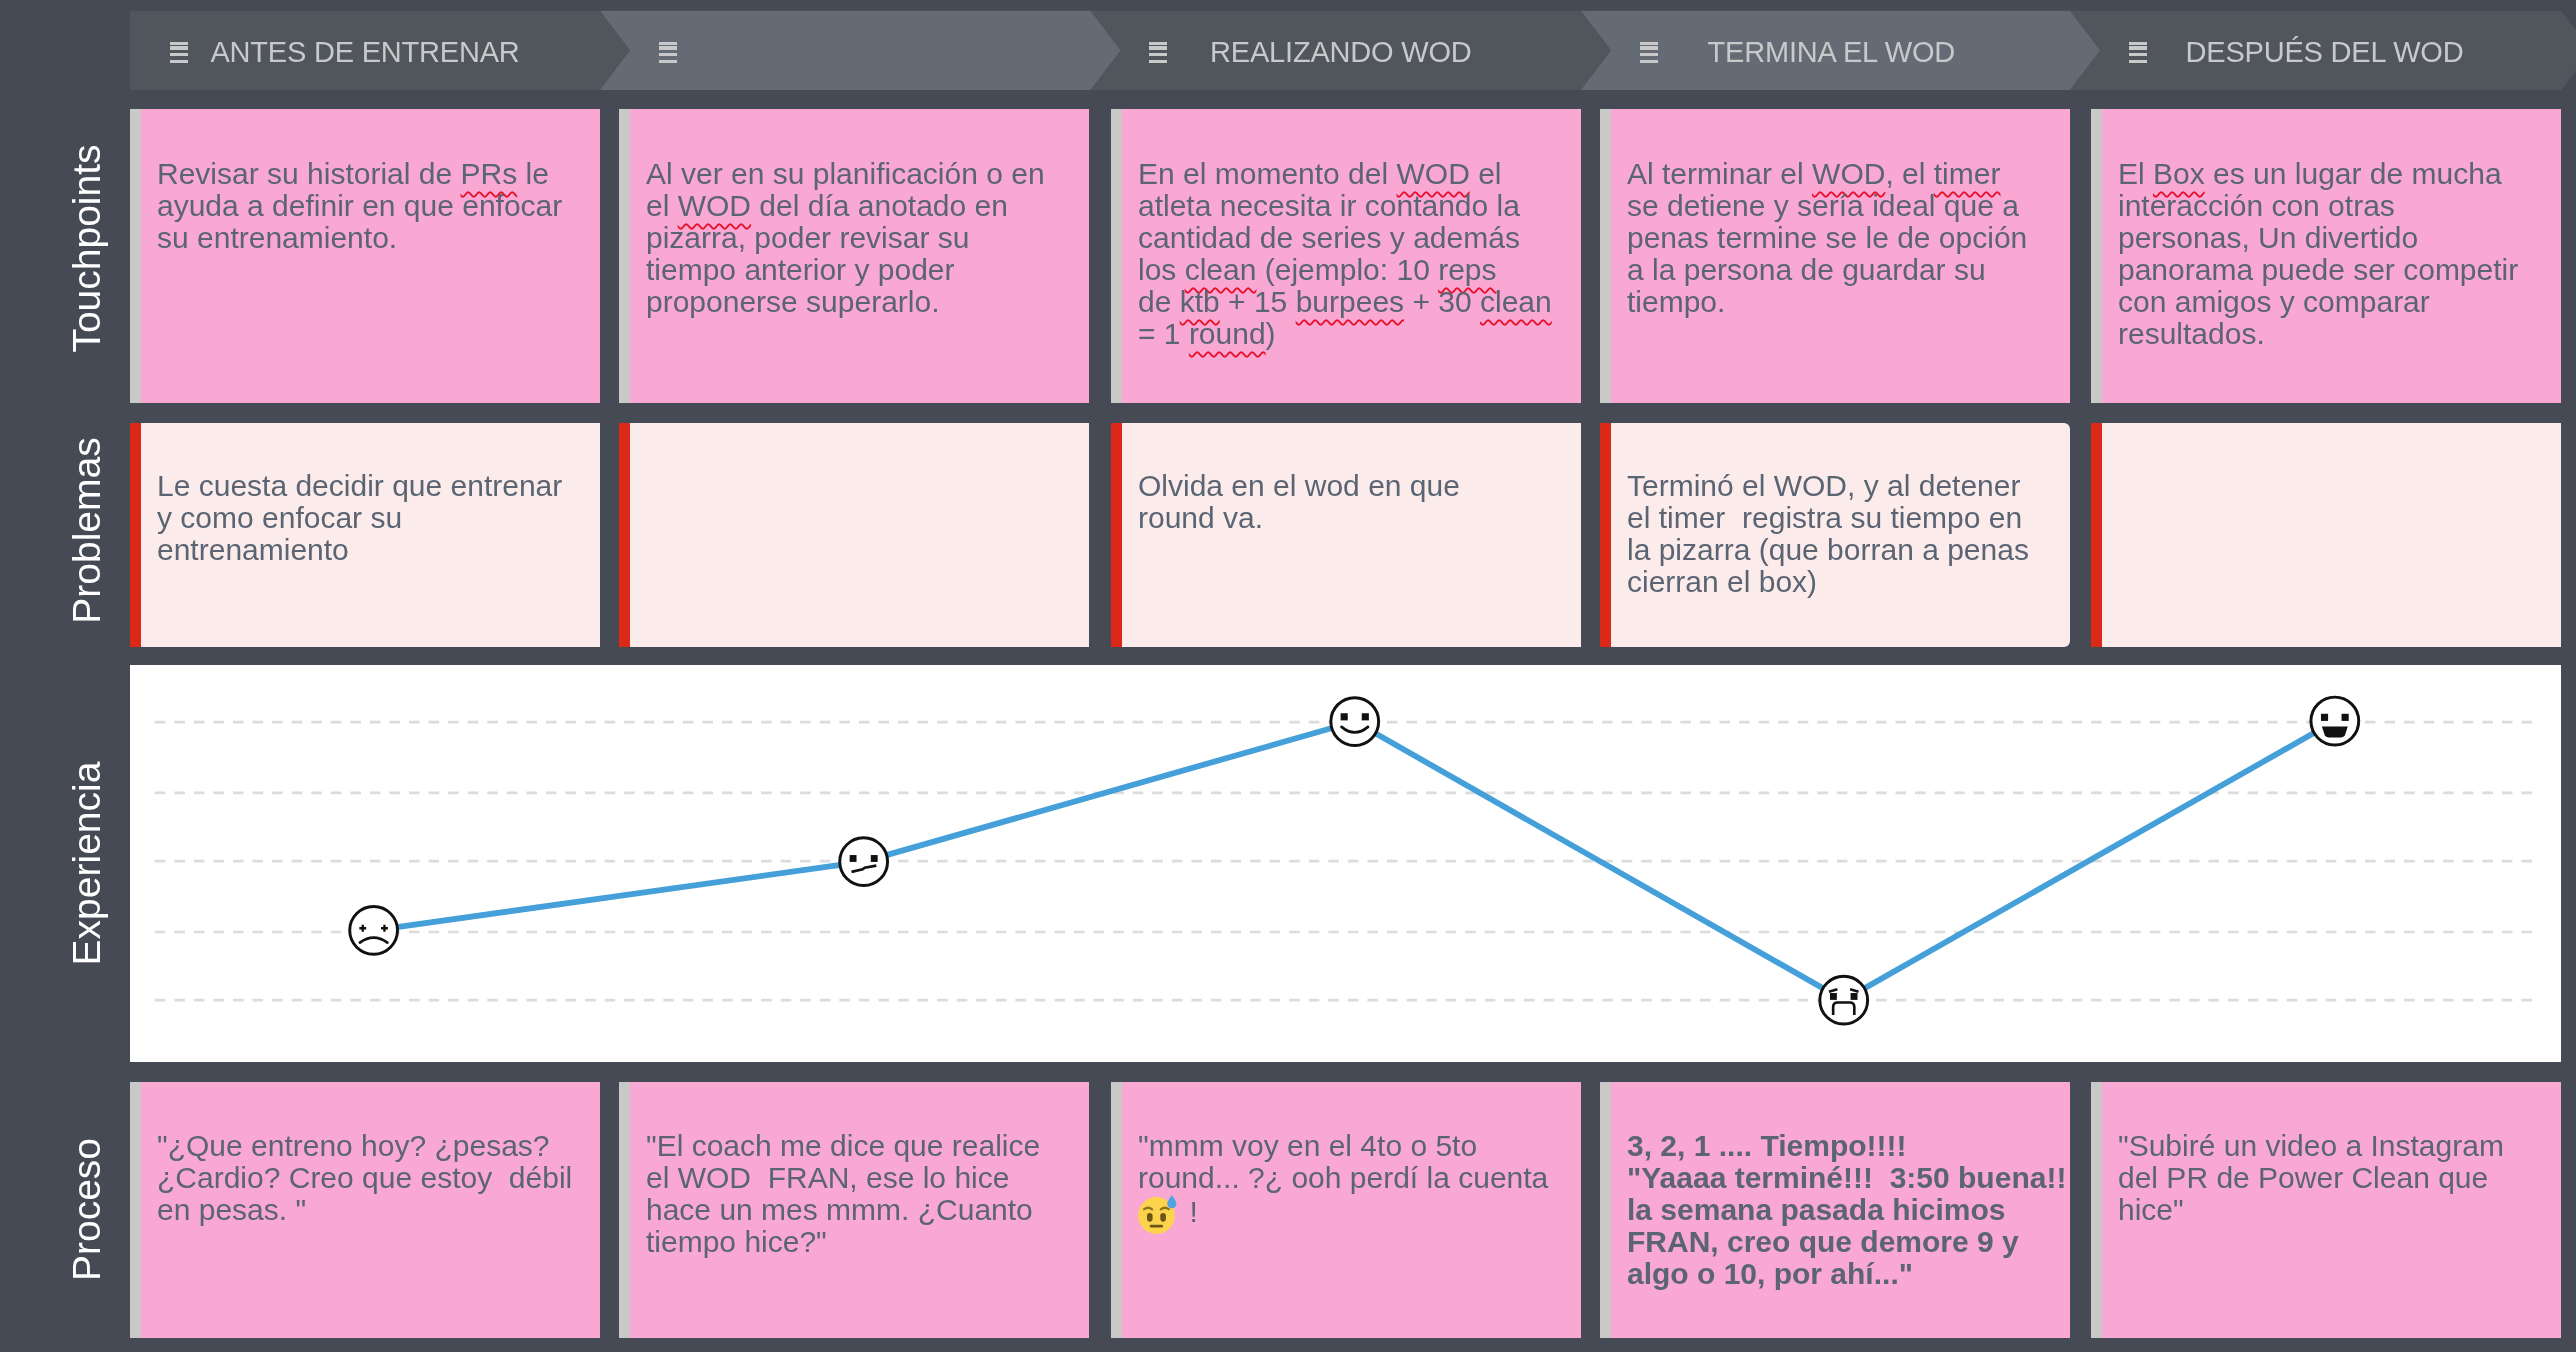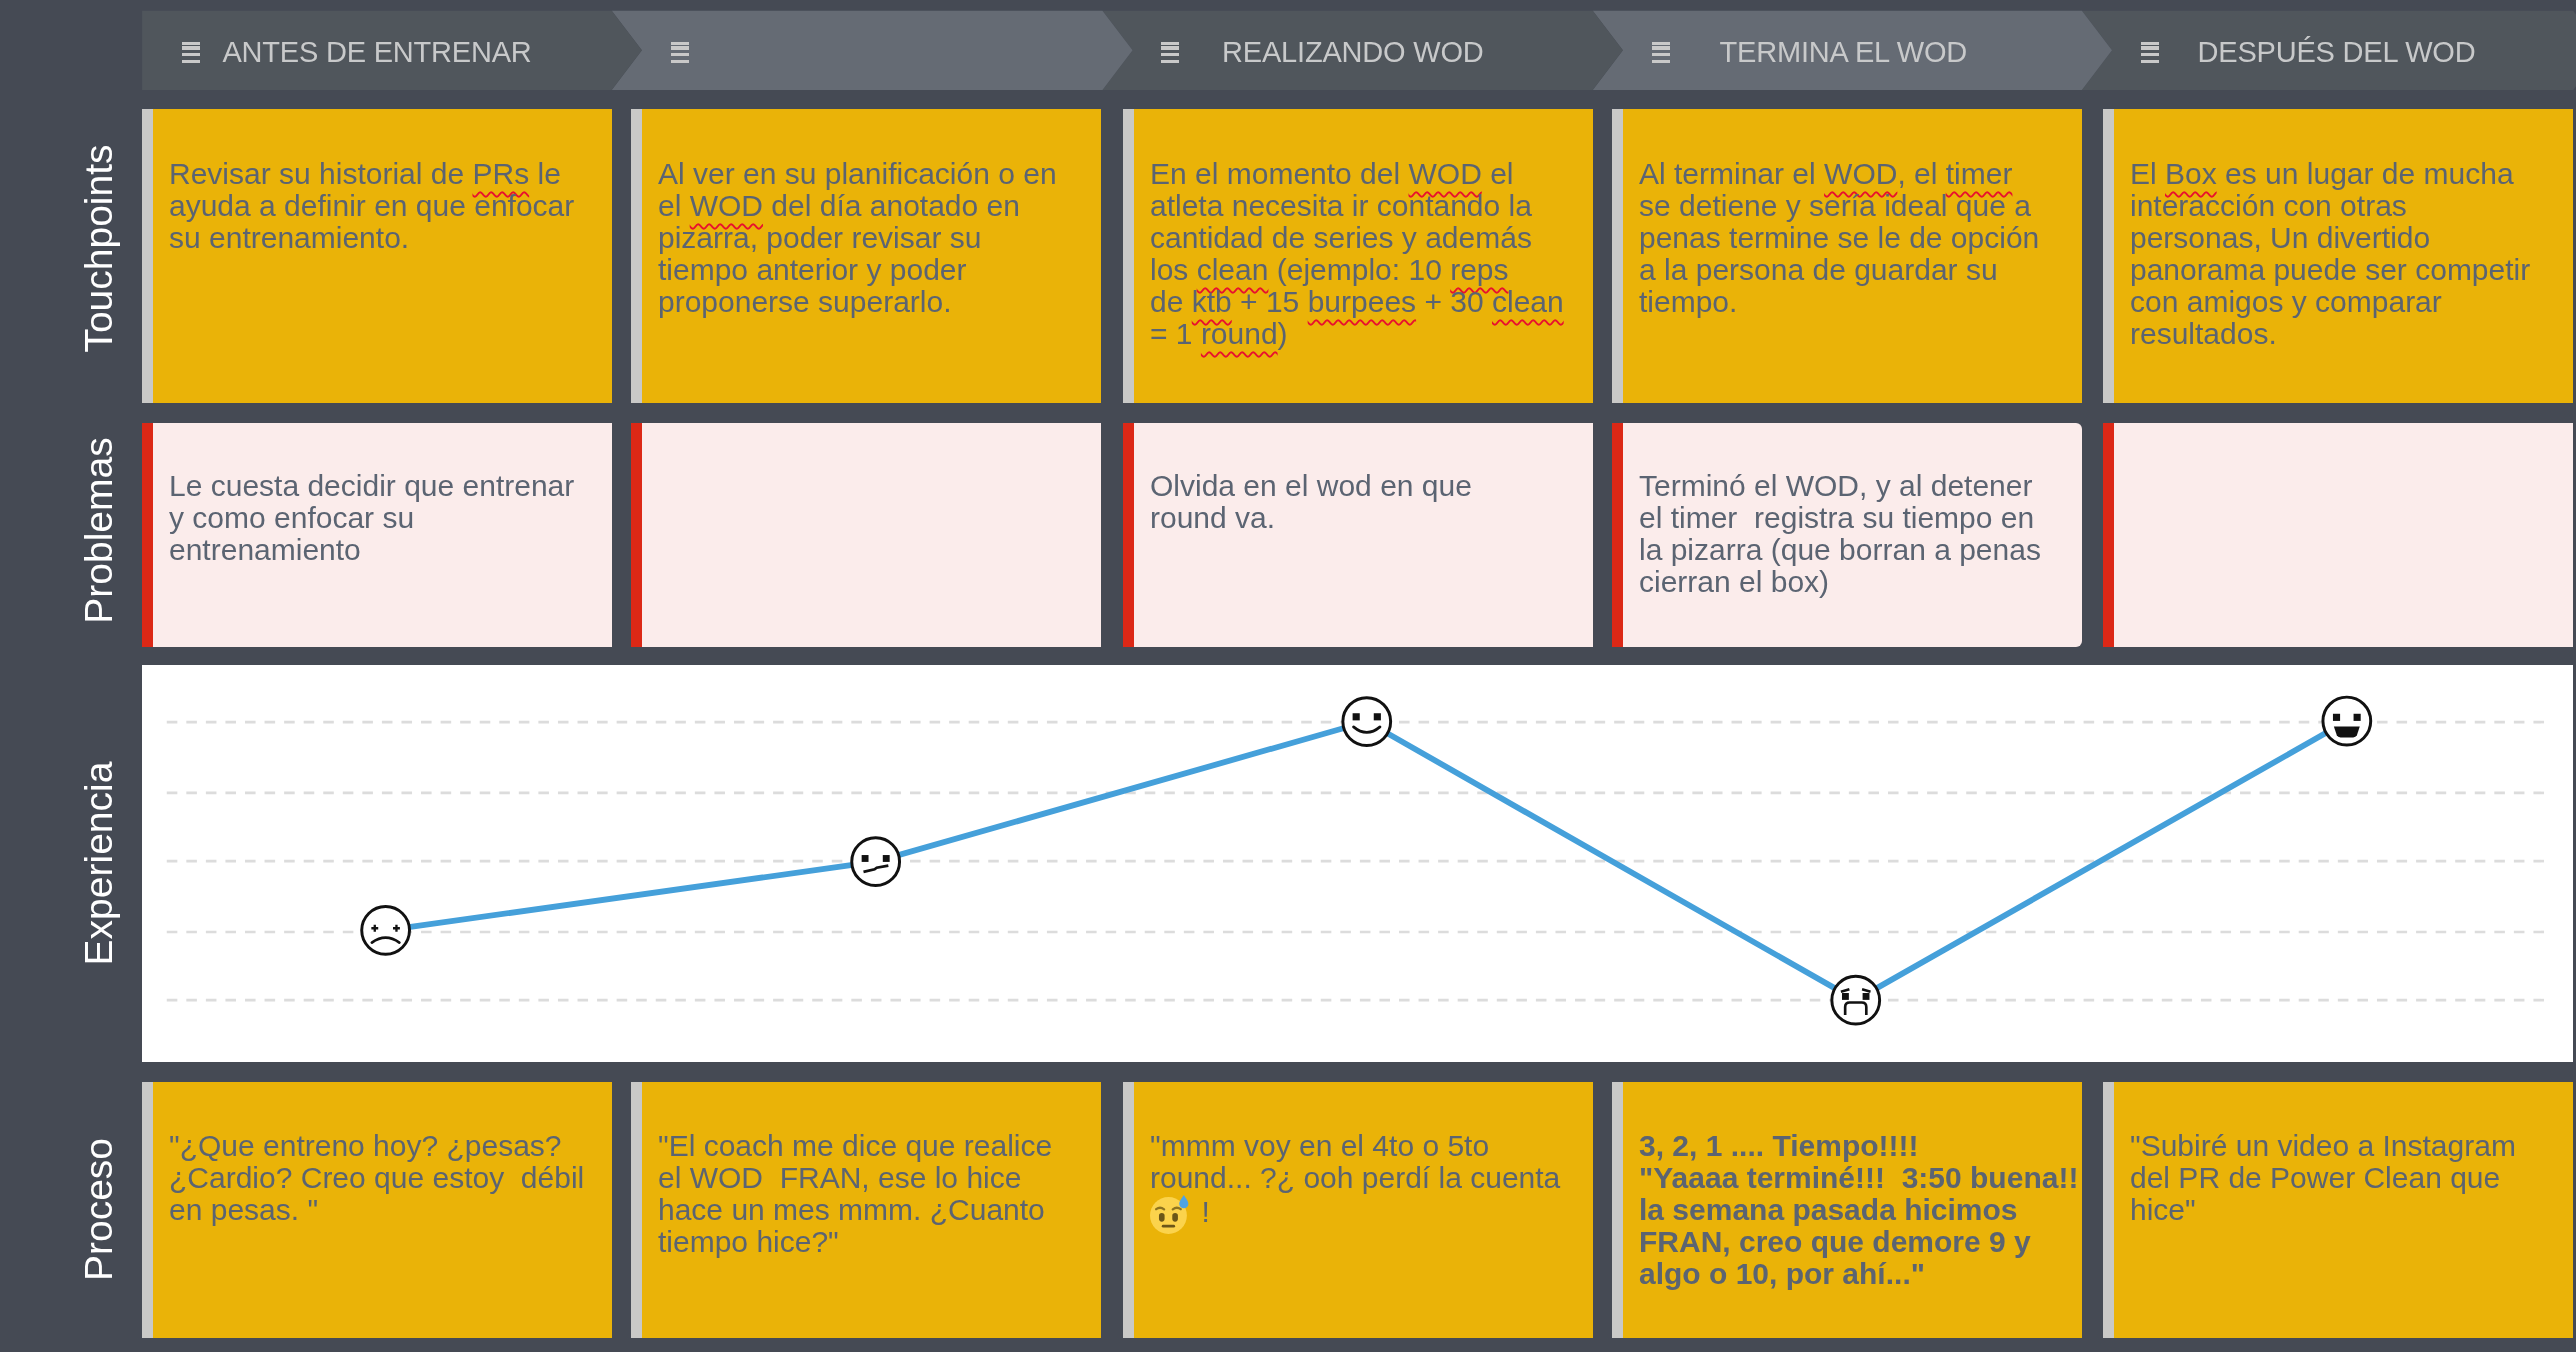--- a/index.html
+++ b/index.html
@@ -1,35 +1,35 @@
 <!DOCTYPE html>
 <html style="font-size:8.5px"><head>
 <meta charset="utf-8">
 <style>
   html,body{margin:0;padding:0;}
   body{width:2576px;height:1353px;background:#454a54;overflow:hidden;
        font-family:"Liberation Sans",sans-serif;-webkit-font-smoothing:antialiased;}
-  .board{position:absolute;left:12px;top:0;width:2084px;height:1353px;}
+  .board{position:absolute;left:0;top:0;width:2084px;height:1353px;}
   
   .chevlayer{position:absolute;left:0;top:0;}
   .phase{position:absolute;height:79px;top:10.6px;z-index:2;}
   .phase .ham{position:absolute;width:17.5px;top:31px;}
   .phase .ham i{display:block;height:3.2px;background:#c9c9c9;}
   .phase .ham i:nth-child(1){margin-bottom:1.6px;}
   .phase .ham i:nth-child(2){margin-bottom:3.7px;}
   .phase .ham i:nth-child(3){margin-bottom:3.2px;}
   .phase .lbl{position:absolute;left:0;right:0;top:50%;transform:translateY(-43%);
        text-align:center;color:#c8c9ca;
        font-size:29px;letter-spacing:-0.2px;white-space:nowrap;line-height:1;}
   
   .rowlabel{position:absolute;color:#ffffff;font-size:39px;white-space:nowrap;
        transform-origin:50% 50%;transform:rotate(-90deg);text-align:center;
        width:476px;height:53px;line-height:53px;}
   
-  .card{position:absolute;background:#eab308;box-sizing:border-box;}
+  .card{position:absolute;background:#f9a8d4;box-sizing:border-box;}
   .card .bar{position:absolute;left:0;top:0;bottom:0;width:11px;background:#c9c9c7;}
   .card.prob{background:#fbeceb;text-decoration:underline;}
   .card.prob .bar{background:#dc2816;}
   .card p{position:absolute;margin:0;color:#5b6472;font-size:30px;line-height:32px;white-space:nowrap;}
   .card .tl{display:block;}
   .sp{text-decoration:underline;text-decoration-color:#e8112d;
       text-decoration-style:wavy;text-decoration-thickness:1.6px;text-underline-offset:7.4px;
       text-decoration-skip-ink:none;}
   .inline-emoji{width:42px;height:40px;vertical-align:-11.6px;margin-right:1.1px;}
   

